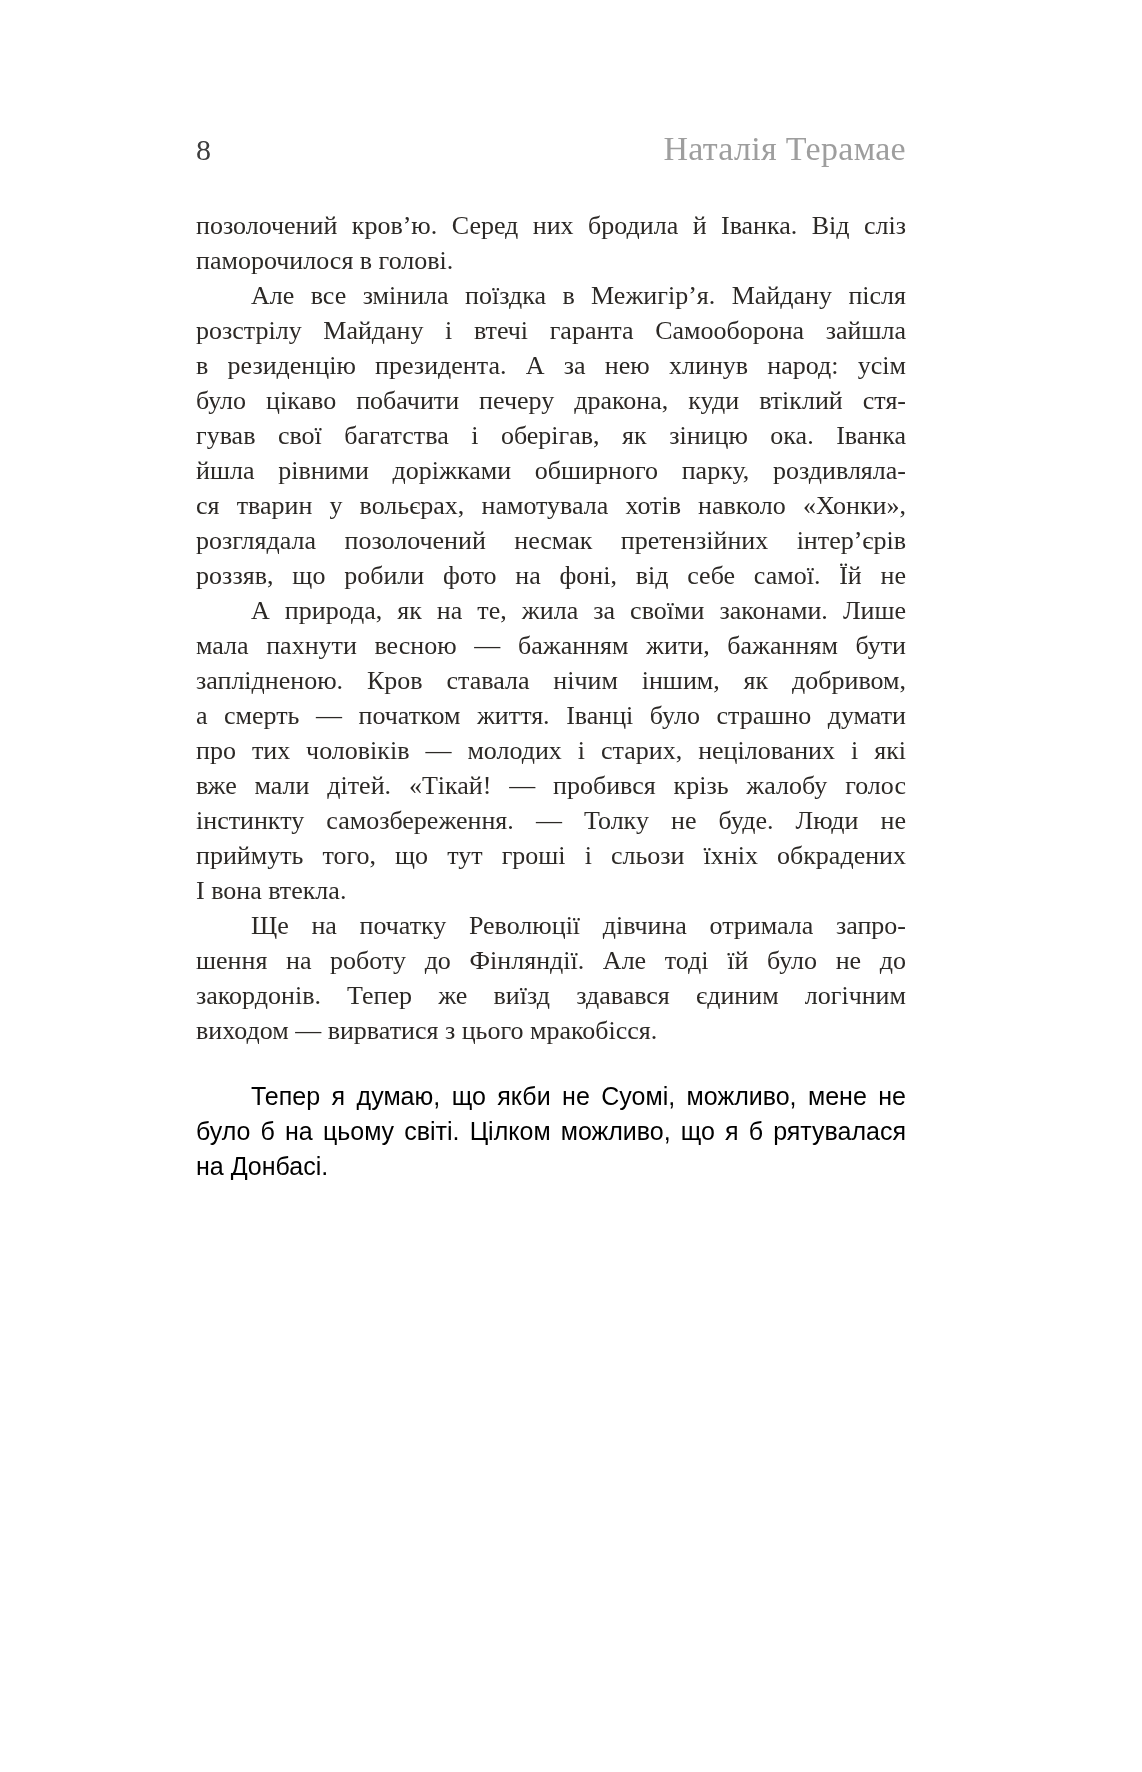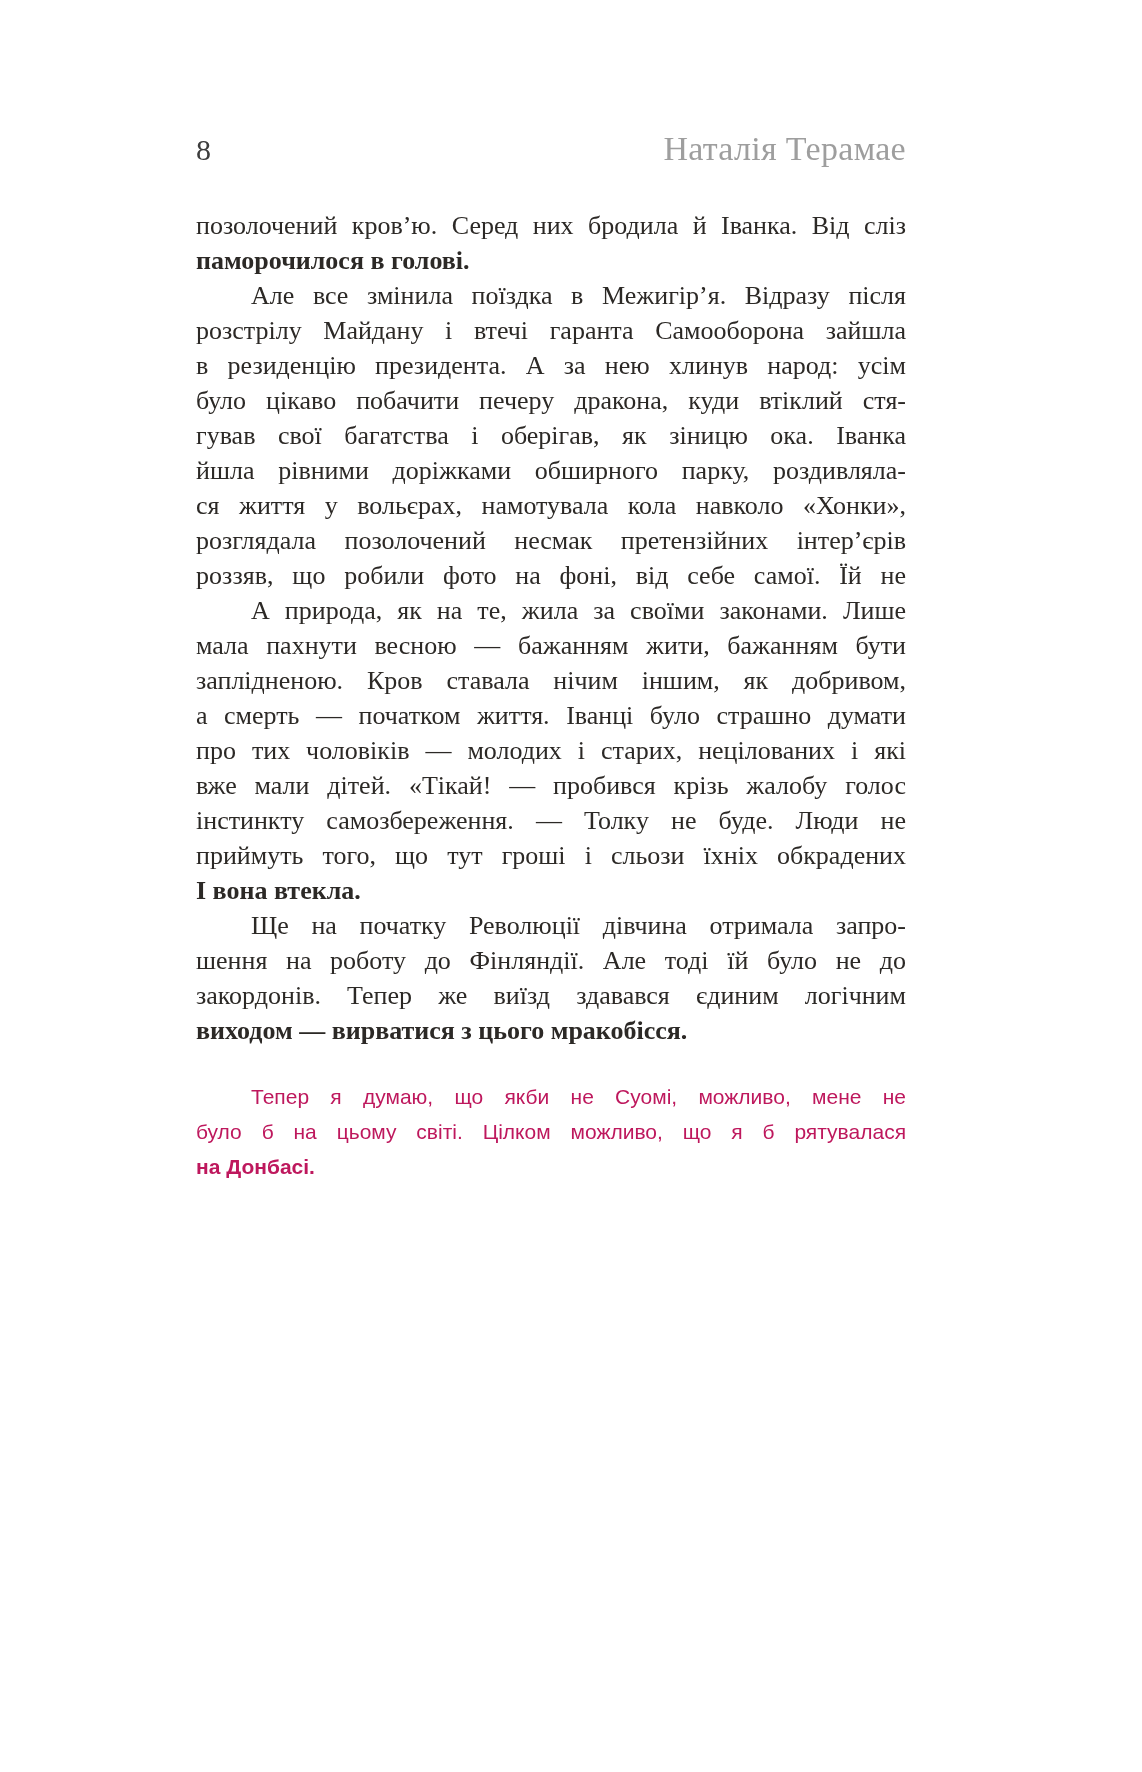--- a/index.html
+++ b/index.html
@@ -42,61 +42,60 @@
   }
   .paragraph { margin: 0; }
   .paragraph.gap { margin-top: 31px; }
   .paragraph.serif {
     font-family: "Liberation Serif", "DejaVu Serif", serif;
     font-size: 26px;
     line-height: 35px;
   }
   .paragraph.sans {
     font-family: "Liberation Sans", "DejaVu Sans", sans-serif;
-    font-size: 21px;
+    font-size: 25px;
     line-height: 35px;
-    color: #be185d;
+    color: #000000;
   }
   .line {
     text-align: justify;
     text-align-last: justify;
     -moz-text-align-last: justify;
     white-space: normal;
     overflow: hidden;
     height: 35px;
   }
   .line.indent { text-indent: 55px; }
   .line.last {
     text-align-last: left;
-    font-weight: bold;
     -moz-text-align-last: left;
   }
 </style>
 </head>
 <body>
 
 <div class="page">
   <div class="running-head">
     <span class="page-number">8</span>
     <span class="running-title">Наталія Терамае</span>
   </div>
 
   <div class="text-block">
       <div class="paragraph serif">
         <div class="line">позолочений кров’ю. Серед них бродила й Іванка. Від сліз</div>
         <div class="line last">паморочилося в голові.</div>
       </div>
       <div class="paragraph serif">
-        <div class="line indent">Але все змінила поїздка в Межигір’я. Відразу після</div>
+        <div class="line indent">Але все змінила поїздка в Межигір’я. Майдану після</div>
         <div class="line">розстрілу Майдану і втечі гаранта Самооборона зайшла</div>
         <div class="line">в резиденцію президента. А за нею хлинув народ: усім</div>
         <div class="line">було цікаво побачити печеру дракона, куди втіклий стя-</div>
         <div class="line">гував свої багатства і оберігав, як зіницю ока. Іванка</div>
         <div class="line">йшла рівними доріжками обширного парку, роздивляла-</div>
-        <div class="line">ся життя у вольєрах, намотувала кола навколо «Хонки»,</div>
+        <div class="line">ся тварин у вольєрах, намотувала хотів навколо «Хонки»,</div>
         <div class="line">розглядала позолочений несмак претензійних інтер’єрів</div>
         <div class="line">роззяв, що робили фото на фоні, від себе самої. Їй не</div>
       </div>
       <div class="paragraph serif">
         <div class="line indent">А природа, як на те, жила за своїми законами. Лише</div>
         <div class="line">мала пахнути весною — бажанням жити, бажанням бути</div>
         <div class="line">заплідненою. Кров ставала нічим іншим, як добривом,</div>
         <div class="line">а смерть — початком життя. Іванці було страшно думати</div>
         <div class="line">про тих чоловіків — молодих і старих, нецілованих і які</div>
         <div class="line">вже мали дітей. «Тікай! — пробився крізь жалобу голос</div>

